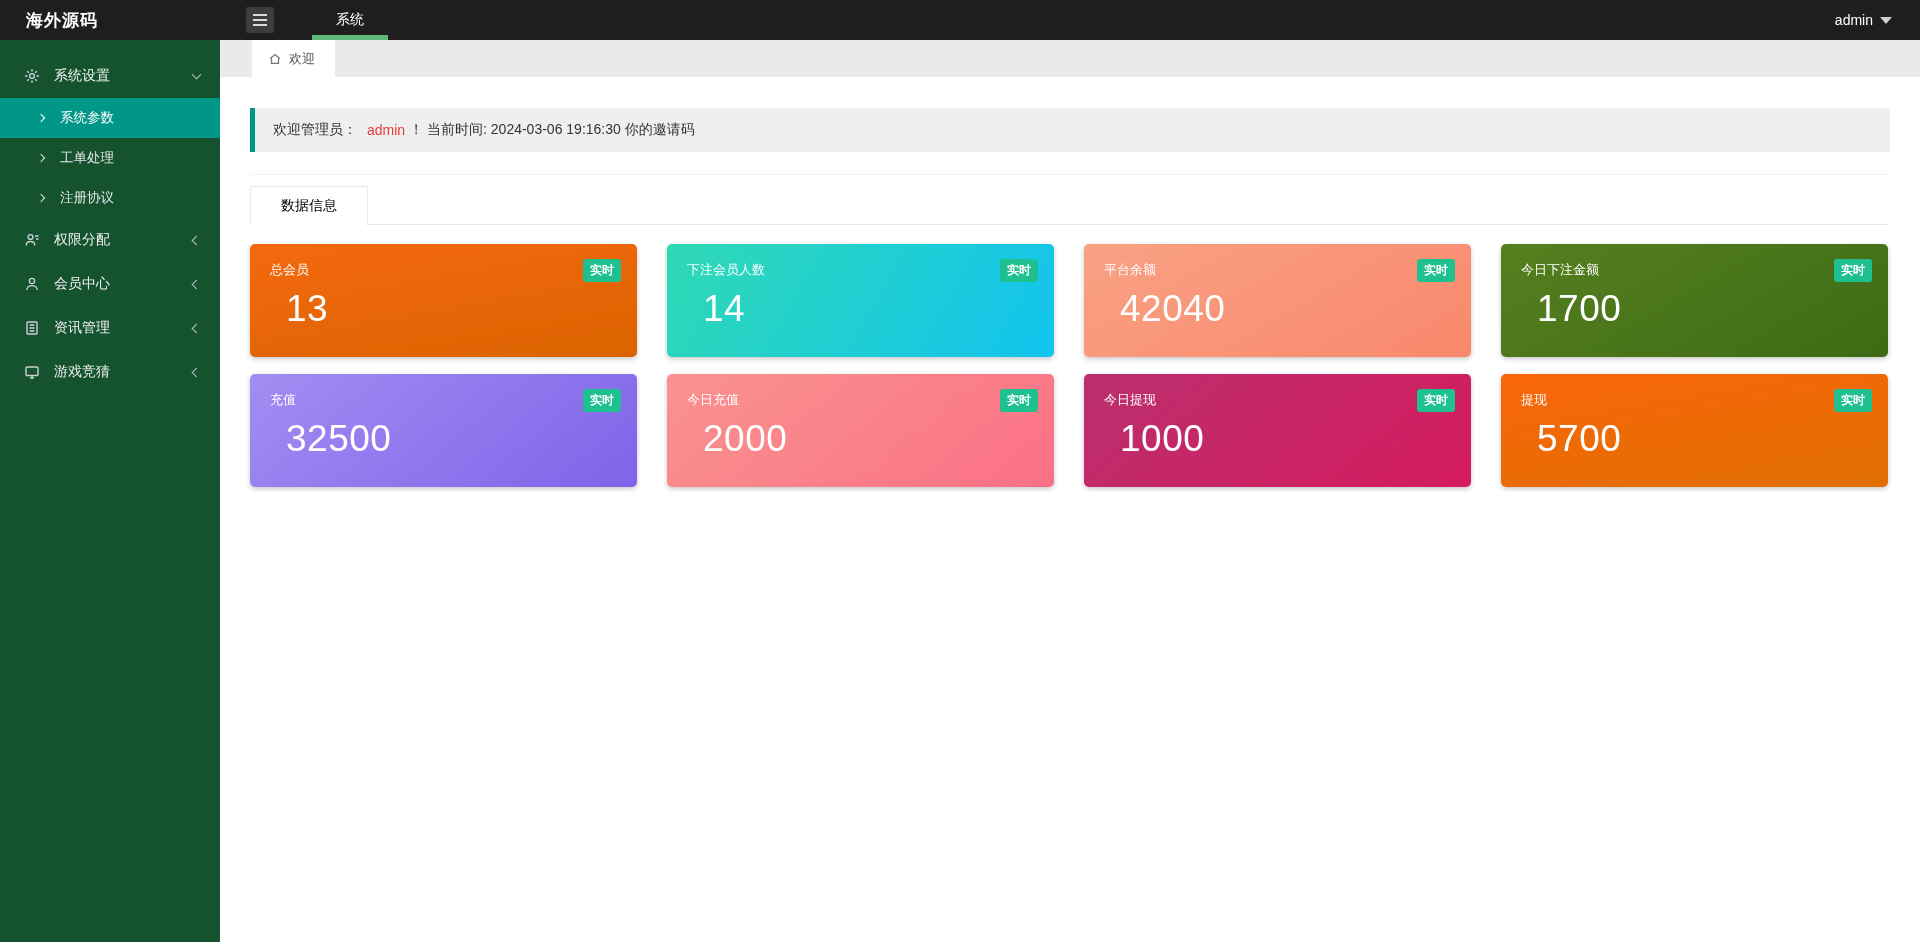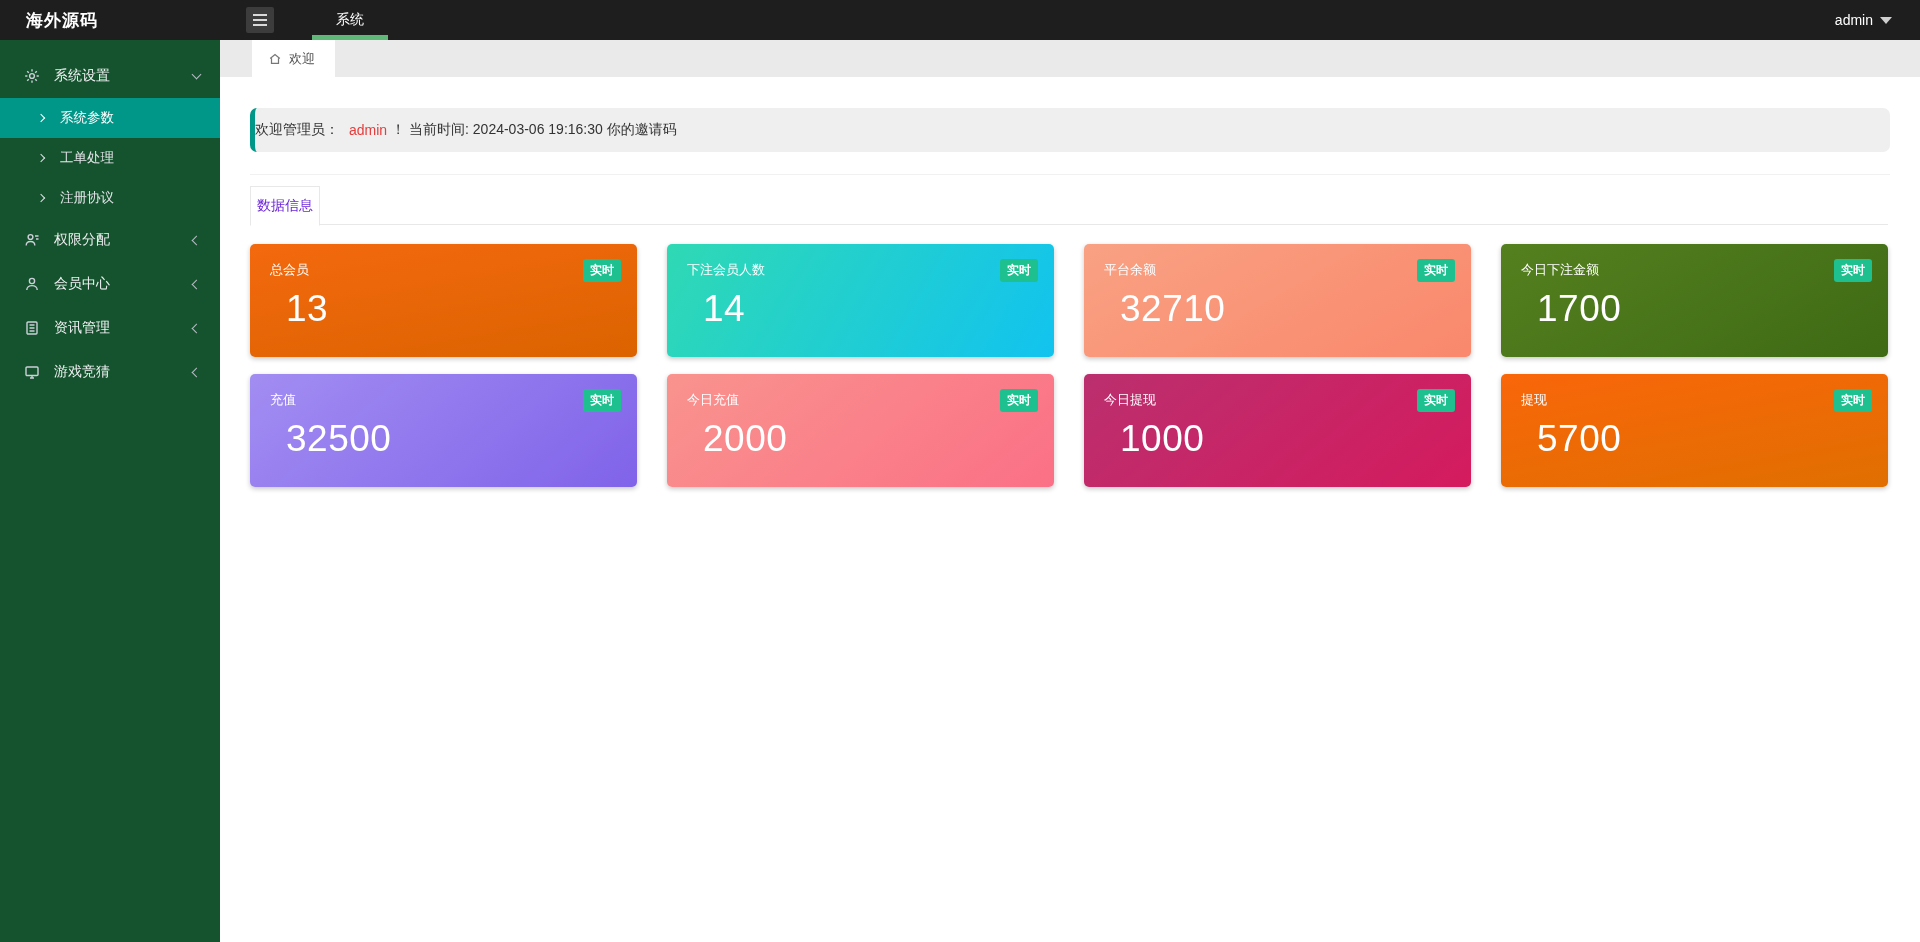--- a/index.html
+++ b/index.html
@@ -53,27 +53,27 @@
     cursor:pointer;margin-left:32px; }
   .home-svg { width:14px; height:14px; }
   .home-svg path { fill:none; stroke:#777; stroke-width:1.4; }
 
   
   .content { position:absolute; left:220px; top:77px; width:1700px; height:865px;
     background:#ffffff; padding:0 32px 0 30px; }
   .welcome-wrap { padding-top:31px; border-bottom:1px solid #f1f1f1;
     padding-bottom:22px; margin:0 -2px 0 0; }
   .alert { background:#efefef; border-left:5px solid #009688;
-    height:44px; display:flex; align-items:center; 
-    font-size:14px; color:#333;border-radius:7px; }
+    height:44px; display:flex; align-items:center; padding-left:18px;
+    font-size:14px; color:#333; }
   .alert .uname { color:#e63c3c; margin:0 4px 0 10px; }
 
   .panel-tabs { margin-top:10px; border-bottom:1px solid #e8e8e8; height:40px; }
   .panel-tab { display:inline-block; background:#fff; border:1px solid #e8e8e8;
-    border-bottom:1px solid #ffffff; padding:10px 6px; font-size:14px; color:#6d28d9;
+    border-bottom:1px solid #ffffff; padding:10px 30px; font-size:14px; color:#000000;
     position:relative; top:1px; cursor:pointer; }
 
   .cards { margin-top:19px; display:grid; grid-template-columns:repeat(4,1fr);
     gap:17px 30px; }
   .card { height:113px; border-radius:5px; padding:17px 16px 0 20px; color:#fff;
     position:relative; box-shadow:0 2px 5px rgba(0,0,0,.22); cursor:pointer; }
   .card .clabel { font-size:13px; }
   .card .cvalue { font-size:37px; margin-top:9px; letter-spacing:.5px;margin-left:16px; }
   .badge { position:absolute; right:16px; top:15px; font-size:12px; font-weight:bold;
     padding:3px 7px; border-radius:3px; background:#1fc08f; color:#fff; }
@@ -195,21 +195,21 @@
       <div class="cvalue">13</div>
       <span class="badge" style="background: rgb(31, 192, 143);">实时</span>
     </div>
     <div class="card" style="background: linear-gradient(120deg, rgb(47, 217, 180), rgb(18, 195, 239));">
       <div class="clabel">下注会员人数</div>
       <div class="cvalue">14</div>
       <span class="badge" style="background: rgb(31, 192, 143);">实时</span>
     </div>
     <div class="card" style="background: linear-gradient(150deg, rgb(249, 161, 131), rgb(249, 136, 108));">
       <div class="clabel">平台余额</div>
-      <div class="cvalue">32710</div>
+      <div class="cvalue">42040</div>
       <span class="badge" style="background: rgb(31, 192, 143);">实时</span>
     </div>
     <div class="card" style="background: linear-gradient(150deg, rgb(85, 128, 31), rgb(62, 106, 21));">
       <div class="clabel">今日下注金额</div>
       <div class="cvalue">1700</div>
       <span class="badge" style="background: rgb(31, 192, 143);">实时</span>
     </div>
     <div class="card" style="background: linear-gradient(140deg, rgb(162, 141, 242), rgb(128, 99, 233));">
       <div class="clabel">充值</div>
       <div class="cvalue">32500</div>

